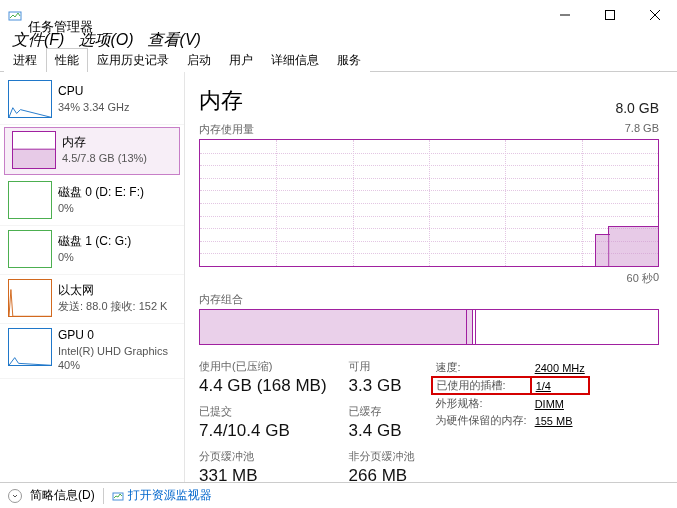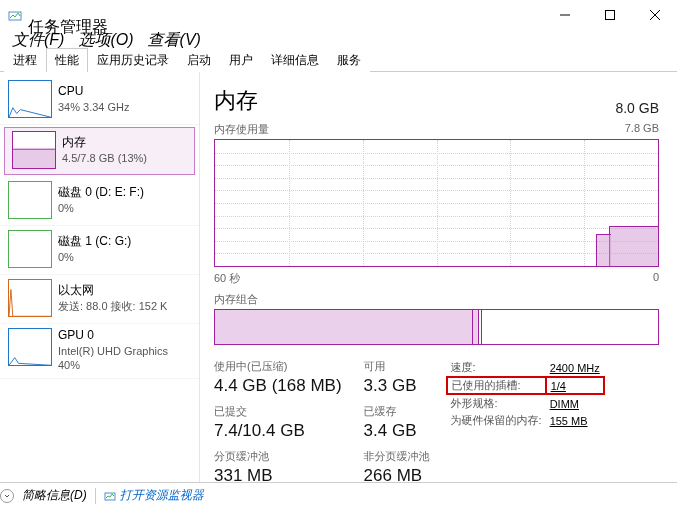--- a/index.html
+++ b/index.html
@@ -1,36 +1,36 @@
 <!DOCTYPE html>
 <html><head>
 <meta charset="utf-8">
 <style>
   * { box-sizing: border-box; margin: 0; padding: 0; font-family: "Segoe UI", "Microsoft YaHei", sans-serif; }
   body { width: 677px; height: 508px; background: #fff; font-size: 12px; color: #000; overflow: hidden; }
 
   
   .titlebar { height: 30px; display: flex; align-items: center; padding-left: 8px; }
   .titlebar .appicon { width: 14px; height: 14px; margin-right: 6px; }
-  .titlebar .title { flex: 1; font-size: 16px; margin-top: 24px; }
+  .titlebar .title { flex: 1; font-size: 13px; margin-top: 24px; }
   .winbtn { width: 45px; height: 30px; display: flex; align-items: center; justify-content: center; }
   .winbtn svg { display:block; }
 
   
   .menubar { height: 20px; display: flex; align-items: center; padding-left: 6px; gap: 2px; }
   .menubar span { padding: 2px 6px; font-size: 16px; font-style: italic; }
 
   
   .tabs { height: 22px; display: flex; align-items: flex-end; border-bottom: 1px solid #ccc; padding-left: 4px; gap: 0; }
   .tab { padding: 3px 8px 3px 8px; font-size: 12px; border: 1px solid transparent; border-bottom: none; position: relative; top: 1px; background:#fff;}
   .tab.active { border-color: #ccc; background: #fff; z-index:2;}
 
   
   .main { display: flex; height: 410px; }
-  .sidebar { width: 200px; border-right: 1px solid #e5e5e5; padding-top: 4px; overflow:hidden; }
+  .sidebar { width: 185px; border-right: 1px solid #e5e5e5; padding-top: 4px; overflow:hidden; }
   .side-item { display: flex; padding: 4px 6px 6px 8px; gap: 6px; border-bottom: 1px solid #f4f4f4; }
   .side-item.selected { background: #f7eef7; border: 1px solid #c77ec7; margin: 2px 4px; padding: 3px 5px 5px 7px;}
   .thumb { width: 44px; height: 38px; border: 1px solid #888; position: relative; background:#fff; flex-shrink:0;}
   .side-text { display: flex; flex-direction: column; justify-content: center; font-size: 12px; line-height: 1.3; overflow:hidden;}
   .side-text .name { color:#000; }
   .side-text .sub { color:#555; font-size: 11px; white-space: nowrap;}
 
   .thumb.cpu { border-color:#1f77c9;}
   .thumb.mem { border-color:#a020a0;}
   .thumb.disk0 { border-color:#4caf50;}
@@ -39,21 +39,21 @@
   .thumb.gpu { border-color:#1f77c9;}
 
   
   .content { flex: 1; padding: 14px 18px 10px 14px; }
   .hdr { display: flex; align-items:flex-end; justify-content: space-between; margin-bottom: 6px; }
   .hdr .h1 { font-size: 22px; font-weight: 400; }
   .hdr .total { font-size: 14px; color:#222; }
 
   .chartlabel { font-size: 11px; color:#666; display:flex; justify-content:space-between; margin-bottom:2px;}
   .bigchart { position:relative; height: 128px; border:1px solid #a020a0; margin-bottom:4px; background:#fff;}
-  .axis { font-size: 11px; color:#666; display:flex; justify-content:space-between; margin-bottom:6px;}
+  .axis { font-size: 11px; color:#666; display:flex; justify-content:flex-end; margin-bottom:6px;}
   .compchart { height: 36px; border:1px solid #a020a0; position:relative; background:#fff; margin-bottom: 14px;}
 
   .stats { display:flex; gap: 10px; }
   .statsL { display:grid; grid-template-columns: auto auto; column-gap: 22px; row-gap: 8px; }
   .statblock .lbl { font-size: 11px; color:#666; margin-bottom: 2px;}
   .statblock .val { font-size: 17px; color:#111; white-space:nowrap;}
   .statsR { margin-left: 6px; }
   .statsR table { border-collapse: collapse; font-size: 11px; color:#555;}
   .statsR td { padding: 1px 4px; }
   .statsR td.v { color:#000;text-decoration:underline; }
@@ -62,21 +62,21 @@
   
   .grid { position:absolute; inset:0; }
   .grid .h { position:absolute; left:0; right:0; border-top:1px dotted #e3c6e3; }
   .grid .v { position:absolute; top:0; bottom:0; border-left:1px dotted #e3c6e3; }
   .memshape { position:absolute; right:0; bottom:0; width:11%; height:32%; background:rgba(208,150,208,0.5); border-top:1px solid #a020a0; border-left:1px solid #a020a0;}
   .memshape::before { content:""; position:absolute; left:-14px; bottom:0; width:14px; height:80%; background:rgba(208,150,208,0.5); border-top:1px solid #a020a0; border-left:1px solid #a020a0;}
   .compfill { position:absolute; left:0; top:0; bottom:0; width:59.5%; background:rgba(208,150,208,0.45); border-right:1px solid #a020a0;}
   .compmark { position:absolute; top:0; bottom:0; border-right:1px solid #a020a0;}
 
   
-  .footer { height: 26px; border-top:1px solid #ccc; display:flex; align-items:center; padding: 0 0; gap: 8px; font-size: 12px; background:#fff;font-style:italic;}
+  .footer { height: 26px; border-top:1px solid #ccc; display:flex; align-items:center; padding: 0 8px; gap: 8px; font-size: 12px; background:#fff;}
   .footer .chev { font-size:10px; border:1px solid #999; border-radius:50%; width:14px; height:14px; display:inline-flex; align-items:center; justify-content:center;}
   .footer .link { color:#0066cc; display:flex; align-items:center; gap:4px;}
   .footer .div { width:1px; height:16px; background:#ccc;}
 
   
   .spark { position:absolute; inset:0; }
 </style>
 </head>
 <body>
 

